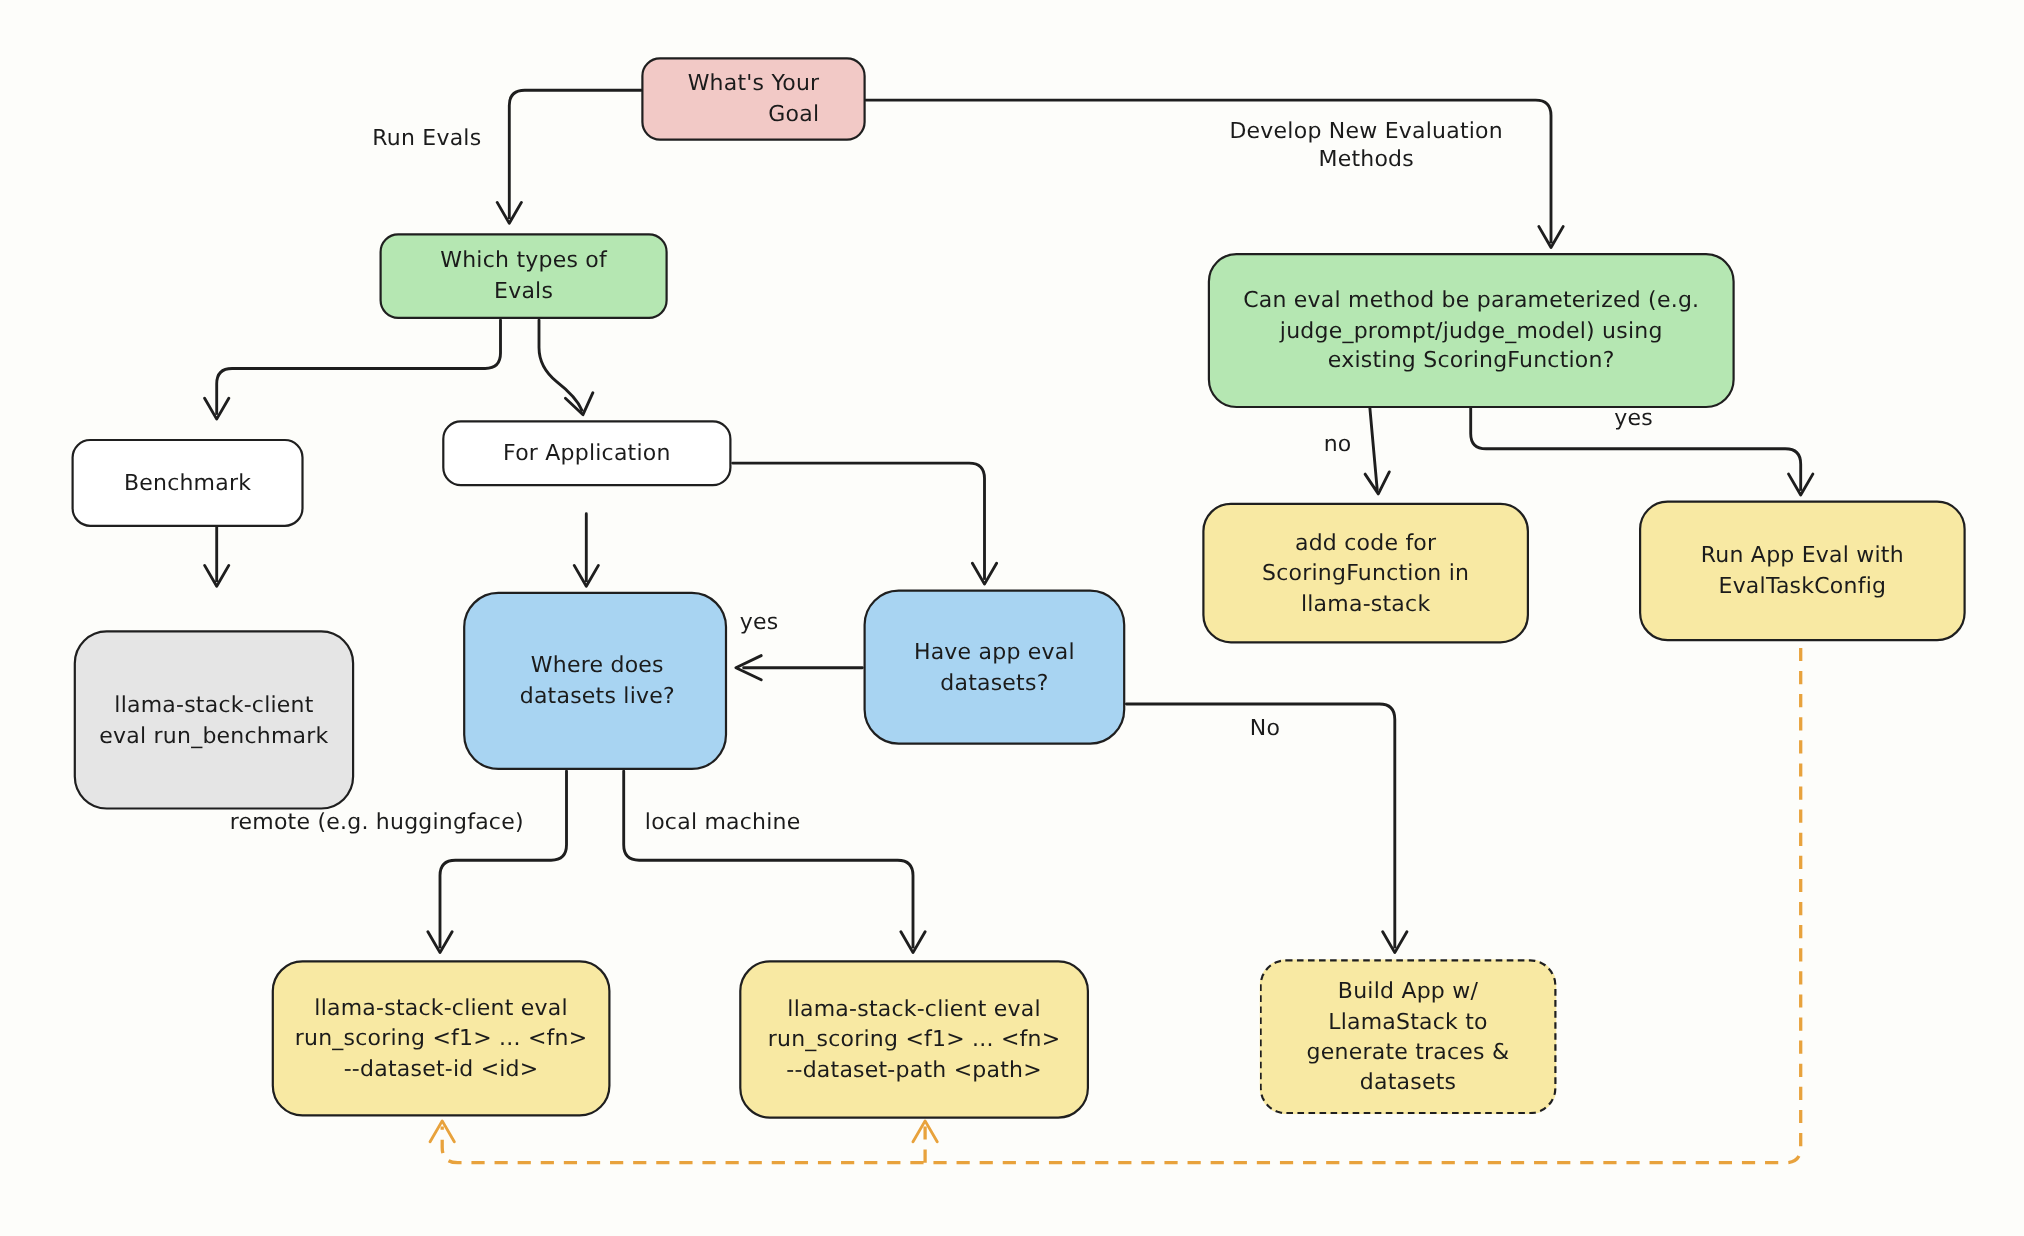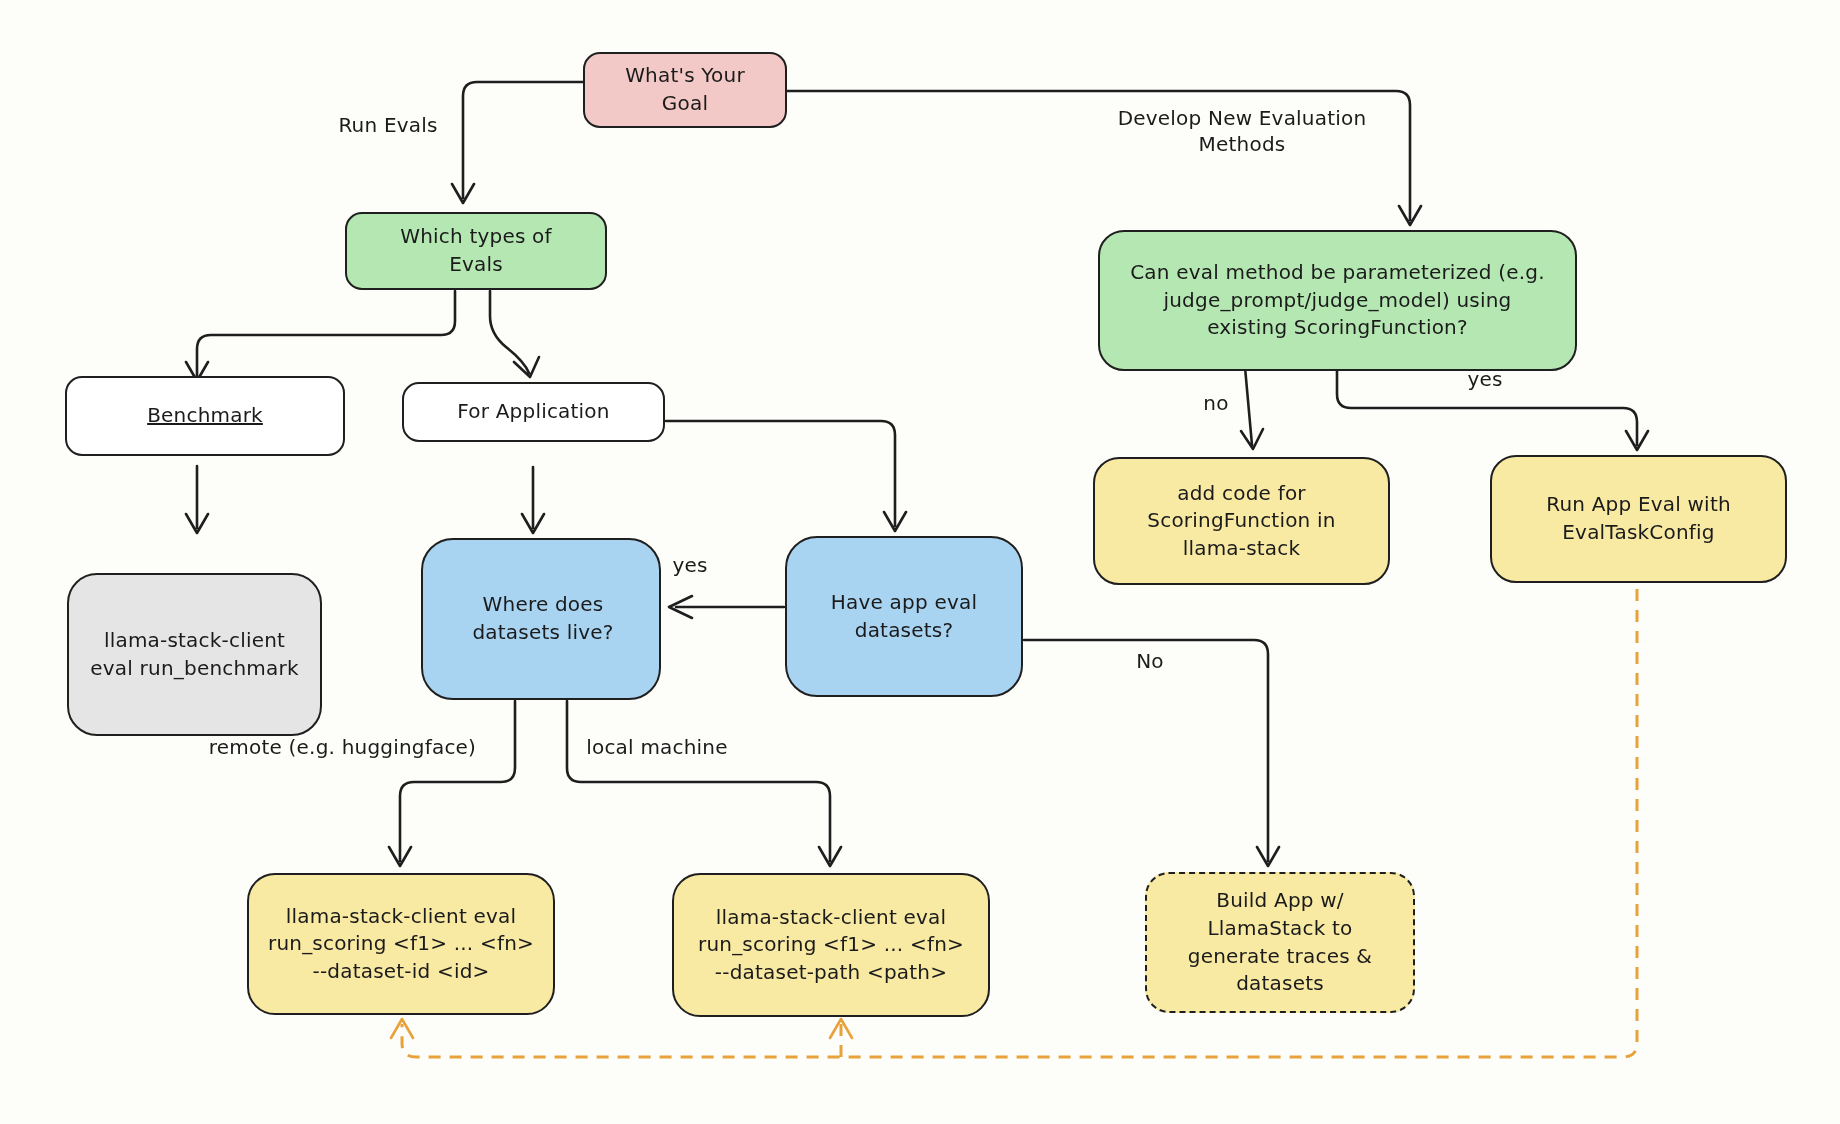--- a/index.html
+++ b/index.html
@@ -16,25 +16,25 @@
     font-size:20px;line-height:1.38;letter-spacing:.2px;
     box-sizing:border-box;padding:4px 8px;
   }
   .edge-label{
     position:absolute;text-align:center;white-space:pre-line;
     font-size:20px;line-height:1.3;letter-spacing:.2px;color:#1b1b1b;
   }
   
   .n-goal            {left:583px;top:52px; width:204px;height:76px; border-radius:17px;}
   .n-which-types     {left:345px;top:212px;width:262px;height:78px; border-radius:17px;}
-  .n-benchmark       {left:65px; top:376px;width:280px;height:80px; border-radius:17px;text-decoration:underline;}
+  .n-benchmark       {left:65px; top:399px;width:211px;height:80px; border-radius:17px;}
   .n-for-application {left:402px;top:382px;width:263px;height:60px; border-radius:17px;}
   .n-run-benchmark   {left:67px; top:537px;width:255px;height:163px;border-radius:30px;}
   .n-where-datasets  {left:421px;top:538px;width:240px;height:162px;border-radius:32px;padding-left:12px;}
-  .n-have-app        {left:785px;top:536px;width:238px;height:161px;border-radius:32px;}
+  .n-have-app        {left:785px;top:536px;width:238px;height:141px;border-radius:32px;}
   .n-parameterized   {left:1098px;top:230px;width:479px;height:141px;border-radius:26px;}
   .n-add-code        {left:1093px;top:457px;width:297px;height:128px;border-radius:26px;}
   .n-run-app-eval    {left:1490px;top:455px;width:297px;height:128px;border-radius:26px;}
   .n-cmd-remote      {left:247px;top:873px;width:308px;height:142px;border-radius:28px;}
   .n-cmd-local       {left:672px;top:873px;width:318px;height:144px;border-radius:28px;}
   .n-build-app       {left:1133px;top:872px;width:270px;height:141px;border-radius:24px;border-style:dashed;}
   
   .l-run-evals   {left:318px; top:112px;width:140px;}
   .l-develop-new {left:1088px;top:105px;width:308px;}
   .l-yes-datasets{left:660px; top:552px;width:60px;}
@@ -77,21 +77,21 @@
     <path class="edge" d="M 1337 356 V 394 Q 1337 408 1351 408 H 1623 Q 1637 408 1637 422 V 445 M 1626 431 L 1637 450 L 1648 431"></path>
 
     <path class="edge" d="M 515 701 V 768 Q 515 782 501 782 H 414 Q 400 782 400 796 V 861 M 389 847 L 400 866 L 411 847"></path>
 
     <path class="edge" d="M 567 701 V 768 Q 567 782 581 782 H 816 Q 830 782 830 796 V 861 M 819 847 L 830 866 L 841 847"></path>
 
     <path class="edge-orange" d="M 1637 589 V 1043 Q 1637 1057 1623 1057 H 416 Q 402 1057 402 1043 V 1024 M 841 1057 V 1024"></path>
     <path class="edge-orange-head" d="M 391 1038 L 402 1019 L 413 1038 M 830 1038 L 841 1019 L 852 1038"></path>
   </svg>
 
-  <div class="node n-goal" style="background-color: rgb(242, 201, 198);">What's Your
+  <div class="node n-goal" style="background-color: rgb(242, 201, 198); text-align: right;">What's Your
 Goal</div>
 
   <div class="node n-which-types" style="background-color: rgb(181, 231, 178);">Which types of
 Evals</div>
 
   <div class="node n-benchmark" style="background-color: rgb(255, 255, 255);">Benchmark</div>
 
   <div class="node n-for-application" style="background-color: rgb(255, 255, 255);">For Application</div>
 
   <div class="node n-run-benchmark" style="background-color: #e5e5e5; margin-top: 36px;">llama-stack-client

